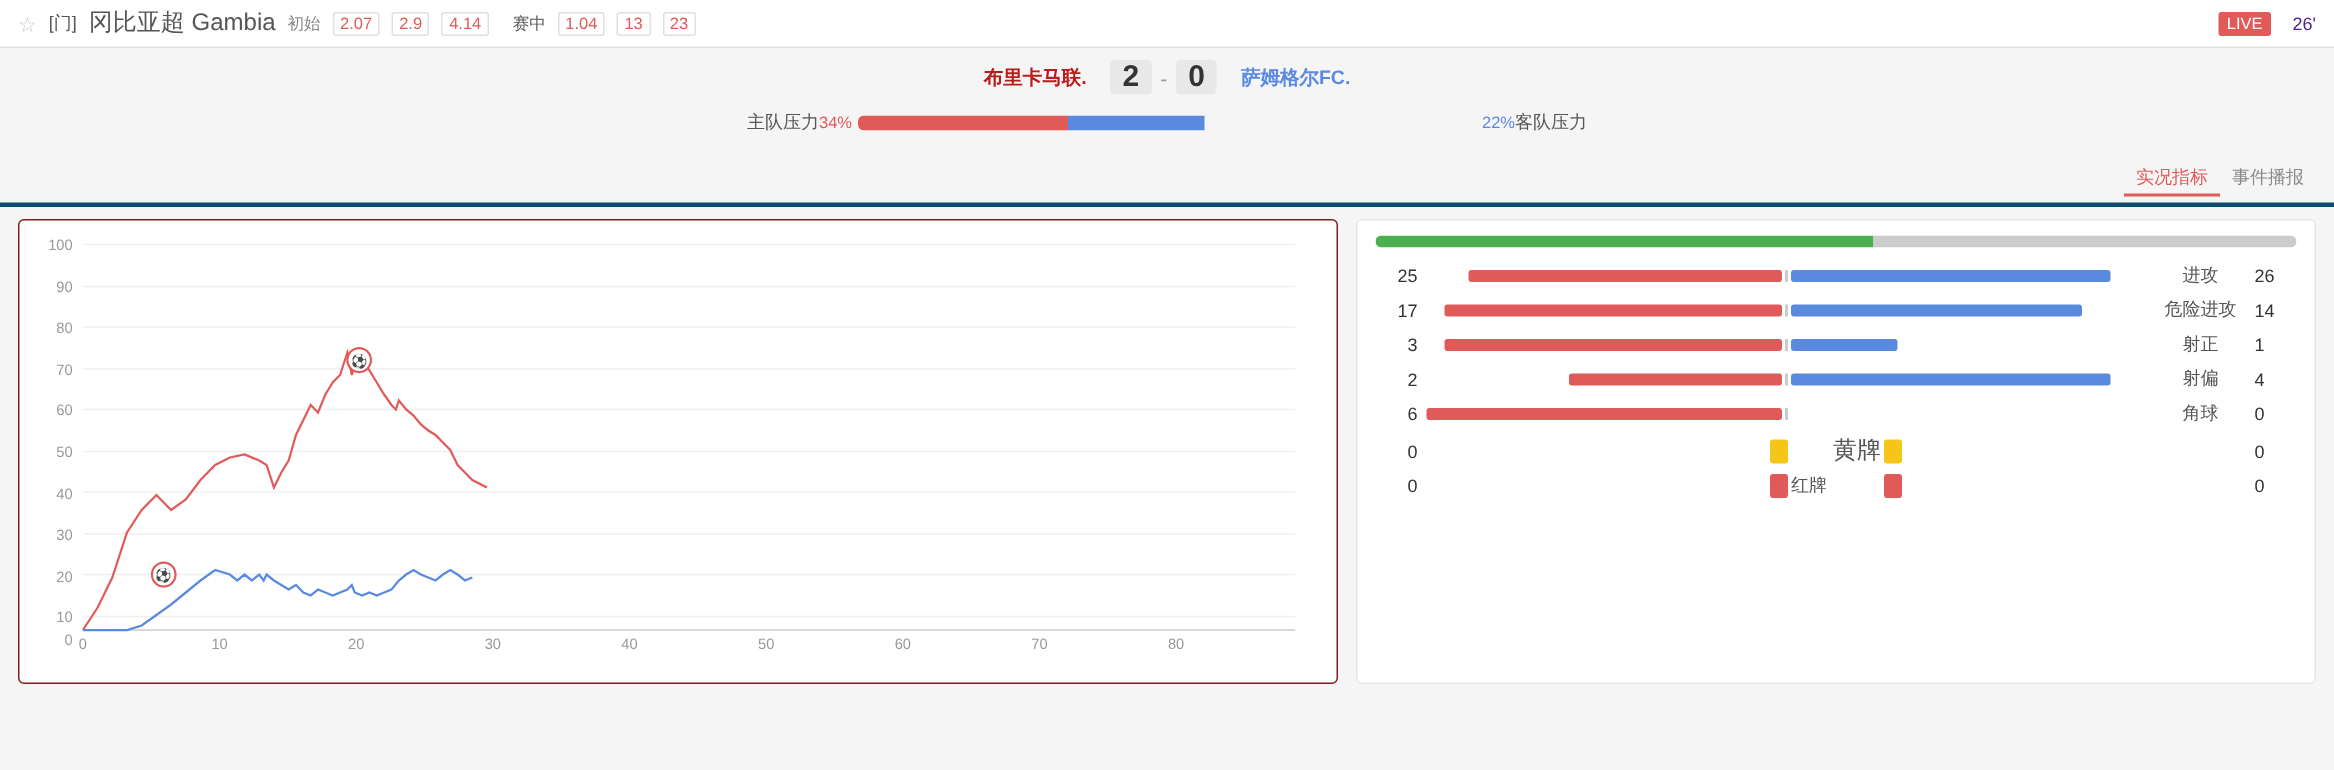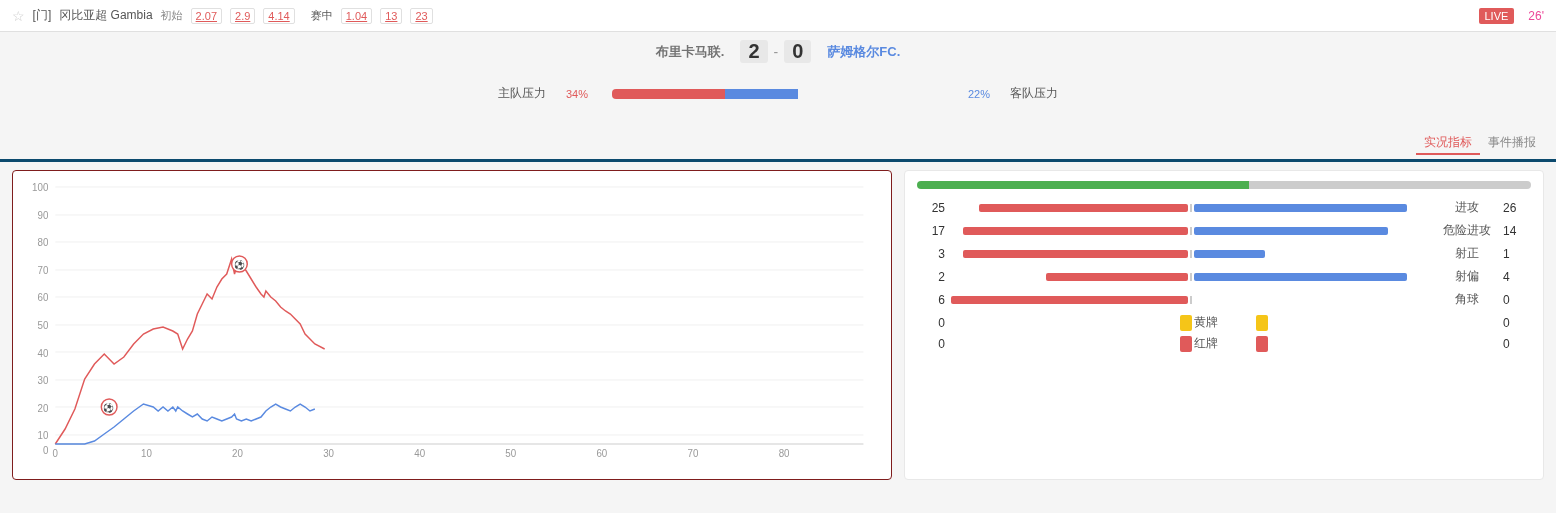--- a/index.html
+++ b/index.html
@@ -2,38 +2,38 @@
 <html><head>
   <meta charset="utf-8">
   <style>
     * { margin: 0; padding: 0; box-sizing: border-box; }
     body { background: #f5f5f5; font-family: 'Microsoft YaHei', Arial, sans-serif; font-size: 12px; color: #333; width: 1556px; min-height: 513px; overflow-x: hidden; }
 
     
     .header { background: #fff; border-bottom: 1px solid #e0e0e0; padding: 0 12px; height: 32px; display: flex; align-items: center; gap: 8px; }
     .star-icon { color: #ccc; font-size: 14px; }
     .league-flag { color: #555; font-size: 12px; }
-    .league-name { color: #555; font-size: 12px; }
+    .league-name { color: #555; font-size: 16px; }
     .odds-label { color: #888; font-size: 11px; }
-    .odds-value { color: #e05a5a; font-size: 11px; background: #fff; padding: 1px 4px; border: 1px solid #e0e0e0; border-radius: 2px; text-decoration: underline; }
+    .odds-value { color: #e05a5a; font-size: 11px; background: #fff; padding: 1px 4px; border: 1px solid #e0e0e0; border-radius: 2px; }
     .match-state { color: #555; font-size: 11px; margin-left: 8px; }
     .live-badge { background: #e05a5a; color: #fff; font-size: 11px; padding: 2px 6px; border-radius: 2px; margin-left: auto; }
-    .minute-display { color: #ec4899; font-size: 12px; margin-left: 6px; }
+    .minute-display { color: #4c1d95; font-size: 12px; margin-left: 6px; }
 
     
     .score-section { display: flex; flex-direction: column; align-items: center; padding: 8px 0 4px; background: #f5f5f5; }
     .score-row { display: flex; align-items: center; gap: 16px; margin-bottom: 4px; }
-    .team-name-home { color: #737373; font-size: 13px; font-weight: bold; }
+    .team-name-home { color: #b91c1c; font-size: 13px; font-weight: bold; }
     .team-name-away { color: #5a8ae0; font-size: 13px; font-weight: bold; }
     .score-box { display: flex; align-items: center; gap: 6px; }
     .score-num { font-size: 20px; font-weight: bold; color: #333; background: #e8e8e8; padding: 0 8px; border-radius: 3px; }
     .score-sep { color: #999; font-size: 14px; }
 
     
-    .pressure-section { display: flex; align-items: center; gap: 20px; width: 560px; margin: 16px auto; padding: 2px 0 6px; }
+    .pressure-section { display: flex; align-items: center; gap: 0; width: 560px; margin: 4px auto; padding: 2px 0 6px; }
     .pressure-label { font-size: 12px; color: #555; white-space: nowrap; }
     .pressure-bar-container { flex: 1; display: flex; height: 10px; border-radius: 4px; overflow: hidden; }
     .pressure-home-bar { background: #e05a5a; }
     .pressure-away-bar { background: #5a8ae0; }
     .pressure-pct-home { font-size: 11px; color: #e05a5a; margin-right: 4px; }
     .pressure-pct-away { font-size: 11px; color: #5a8ae0; margin-left: 4px; }
 
     
     .tabs-row { display: flex; justify-content: flex-end; padding: 4px 12px; border-bottom: 3px solid #0c4a6e; background: #f5f5f5; }
     .tab { font-size: 12px; color: #888; padding: 2px 8px; cursor: pointer; }
@@ -255,21 +255,21 @@
       <span class="stat-label">角球</span>
       <span class="stat-right-val">0</span>
     </div>
 
     <div class="card-row">
       <span class="stat-left-val">0</span>
       <div class="stat-bar-group">
         <div class="stat-home-bar-wrap">
           <span class="card-icon card-yellow"></span>
         </div>
-        <div style="width:60px; text-align:left; font-size:12px; color:#555;font-family:Liberation Mono, monospace;">黄牌</div>
+        <div style="width:60px; text-align:right; font-size:16px; color:#555;font-family:Liberation Mono, monospace;">黄牌</div>
         <div class="stat-away-bar-wrap">
           <span class="card-icon card-yellow"></span>
         </div>
       </div>
       <span class="stat-right-val">0</span>
     </div>
 
     <div class="card-row">
       <span class="stat-left-val">0</span>
       <div class="stat-bar-group">

